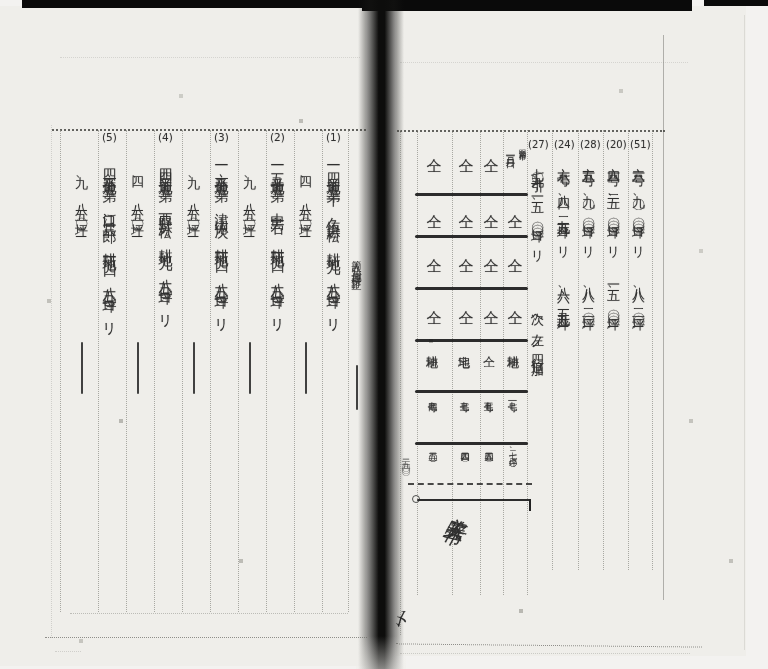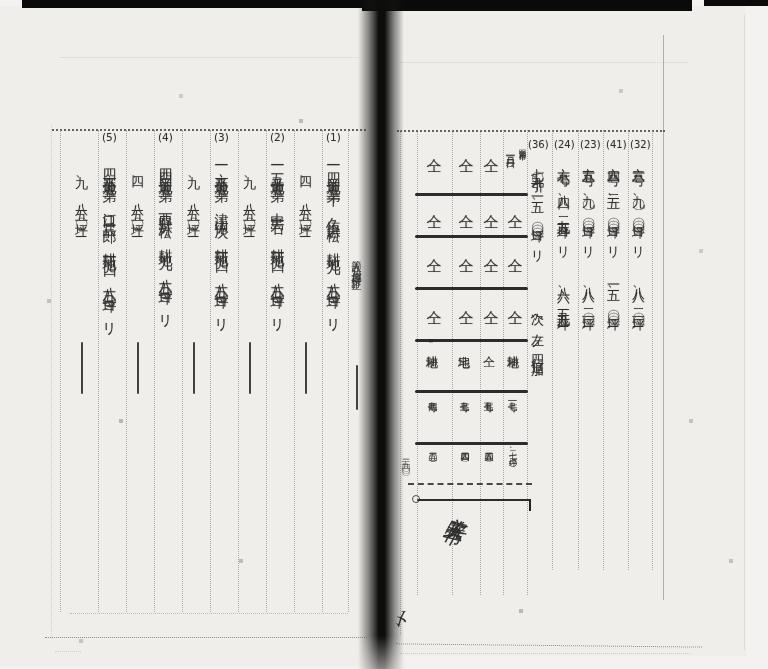--- a/index.html
+++ b/index.html
@@ -157,41 +157,41 @@
     <div class="vtext" style="left:428px;top:446px;font-size:9px;">二五〇〇</div>
     <div class="vtext" style="left:460px;top:446px;font-size:9px;">四四二〇</div>
     <div class="vtext" style="left:484px;top:446px;font-size:9px;">四二五〇</div>
     <div class="vtext" style="left:508px;top:445px;font-size:8px;">二七、二〇〇坪</div>
 
     <div class="vtext" style="left:401px;top:452px;font-size:9px;letter-spacing:2px;opacity:.75;">二五〇〇〇</div>
     <div class="htext" style="left:394px;top:612px;font-size:15px;transform:rotate(-15deg);">〆</div>
 
     <div class="vtext" style="left:452px;top:502px;font-size:20px;letter-spacing:3px;transform:rotate(14deg);transform-origin:top center;font-style:italic;">美吹五市</div>
 
-    <div class="htext" style="left:528px;top:140px;font-size:10px;">(36)</div>
+    <div class="htext" style="left:528px;top:140px;font-size:10px;">(27)</div>
     <div class="vtext" style="left:531px;top:158px;font-size:13px;letter-spacing:3px;">
       <span>七〇九十引、一五、〇〇〇坪ヨリ</span><span class="cont"></span><span class="cont">次ヘ左ノ四行追加</span>
     </div>
 
     <div class="htext" style="left:554px;top:140px;font-size:10px;">(24)</div>
     <div class="vtext" style="left:557px;top:158px;font-size:13px;letter-spacing:3px;">
       <span>六七号 八四、二九五坪ヨリ</span><span class="cont">八六、五九五坪ニ</span><span class="cont"></span>
     </div>
 
-    <div class="htext" style="left:580px;top:140px;font-size:10px;">(23)</div>
+    <div class="htext" style="left:580px;top:140px;font-size:10px;">(28)</div>
     <div class="vtext" style="left:582px;top:158px;font-size:13px;letter-spacing:3px;">
       <span>六五号 九〇、〇〇〇坪ヨリ</span><span class="cont">八八、二〇〇坪ニ</span><span class="cont"></span>
     </div>
 
-    <div class="htext" style="left:606px;top:140px;font-size:10px;">(41)</div>
+    <div class="htext" style="left:606px;top:140px;font-size:10px;">(20)</div>
     <div class="vtext" style="left:607px;top:158px;font-size:13px;letter-spacing:3px;">
       <span>六四号 二五、〇〇〇坪ヨリ</span><span class="cont">一五、〇〇〇坪ニ</span><span class="cont"></span>
     </div>
 
-    <div class="htext" style="left:630px;top:140px;font-size:10px;">(32)</div>
+    <div class="htext" style="left:630px;top:140px;font-size:10px;">(51)</div>
     <div class="vtext" style="left:632px;top:158px;font-size:13px;letter-spacing:3px;">
       <span>六三号 九〇、〇〇〇坪ヨリ</span><span class="cont">八八、二〇〇坪ニ</span><span class="cont"></span>
     </div>
 
     <div class="hline" style="left:396px;top:645px;width:306px;border-top-color:#6f6f6a;transform:rotate(.6deg);"></div>
     <div class="hline" style="left:400px;top:653px;width:290px;opacity:.35;"></div>
     <div class="vline" style="left:744px;top:15px;height:635px;border-left-style:solid;border-left-color:#d6d5cf;opacity:.8;"></div>
   </div>
 
 </div>

